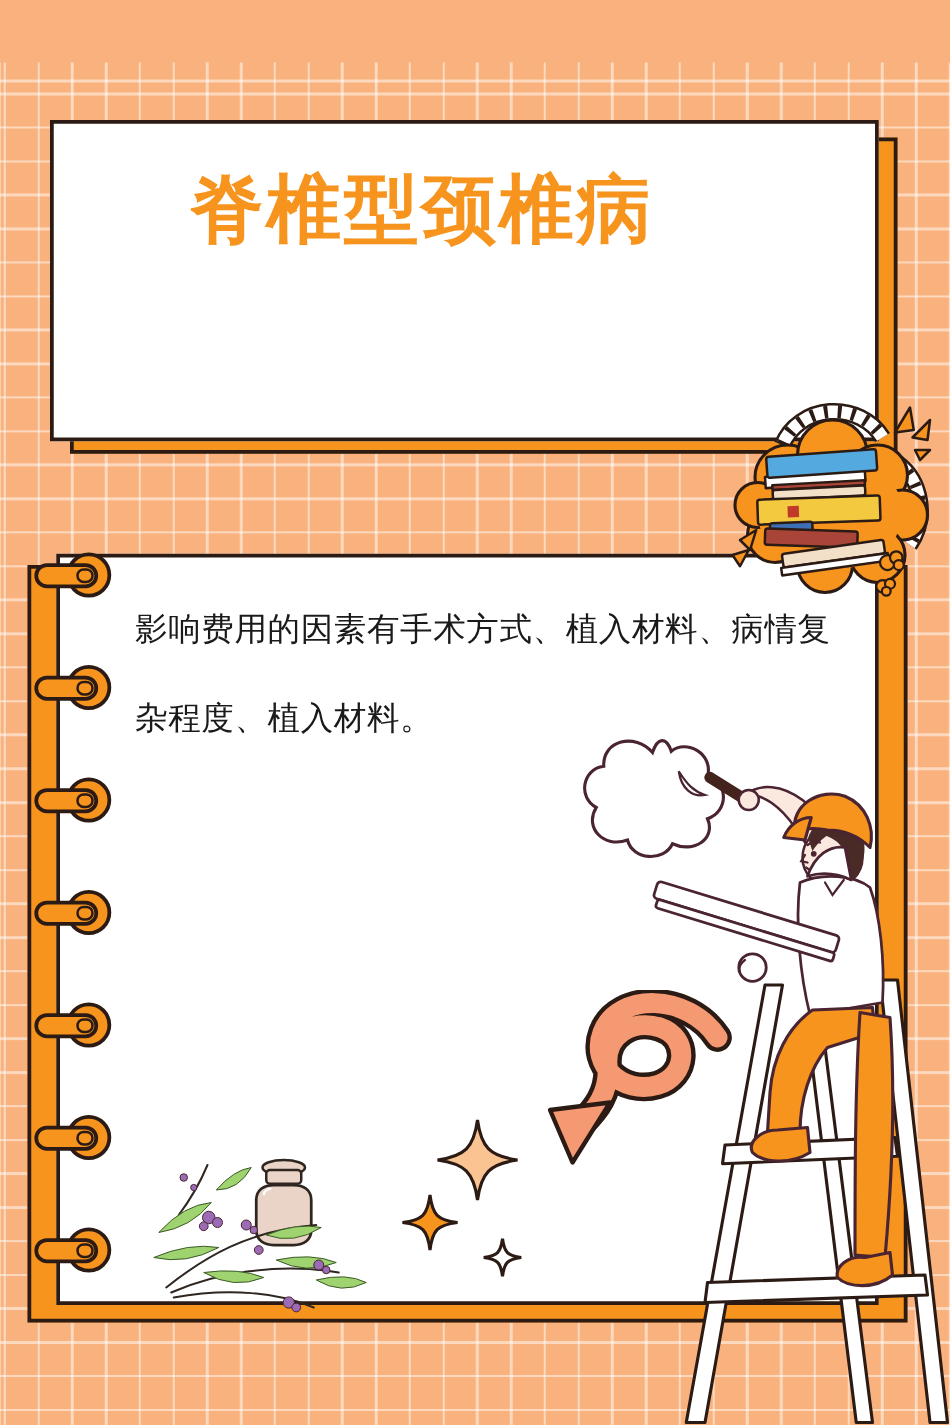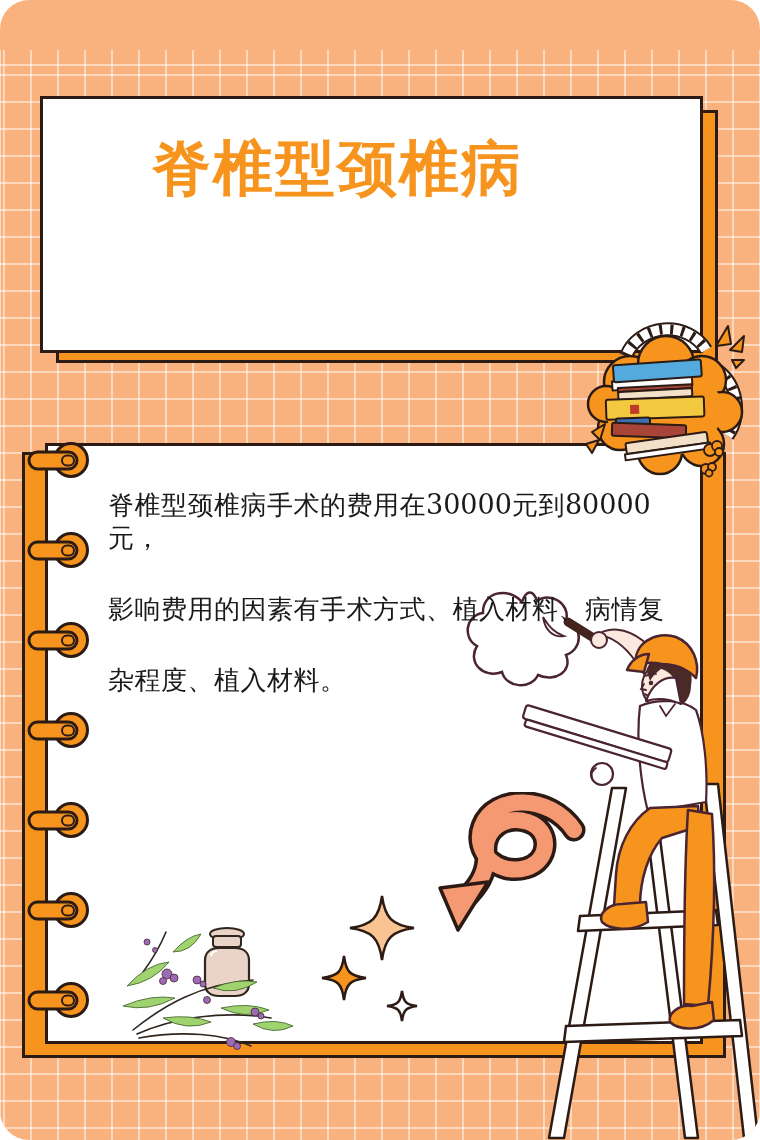--- a/index.html
+++ b/index.html
@@ -1,20 +1,19 @@
 <!DOCTYPE html>
 <html style="--bg: #F9B17D; --grid: rgba(255,255,255,0.5); --accent: #F7941E; --outline: #2B1B14; --person-outline: #4A2430; --skin: #FBE9E0; --hair: #4A2A26; --salmon: #F49972; --sparkle-light: #FAC392; --book-blue: #54AADF; --book-navy: #3D6FB4; --book-yellow: #F3C93F; --book-maroon: #A94438; --book-cream: #F2E0C8; --leaf: #9FD36F; --purple: #9C6BB5; --jar: #EAD3C7;"><head>
 <meta charset="utf-8">
 <style>
   html,body{margin:0;padding:0;}
   .poster{
     position:relative;width:760px;height:1140px;overflow:hidden;
     background:var(--bg,#F9B17D);
     font-family:"DejaVu Sans","Liberation Sans",sans-serif;
-    border-radius:29px;
   }
   
   .grid{
     position:absolute;left:0;top:50px;right:0;bottom:0;
     background-image:
       repeating-linear-gradient(to right, var(--grid,rgba(255,255,255,.5)) 0 2px, transparent 2px 27px),
       repeating-linear-gradient(to bottom, var(--grid,rgba(255,255,255,.5)) 0 2px, transparent 2px 27px);
     background-position:3px 24px;
   }
   
@@ -136,21 +135,20 @@
     </div>
   <div class="ring" style="top:977px">
       <svg viewBox="0 0 68 46">
         <circle class="fa" cx="45" cy="23" r="16.5"></circle>
         <rect class="fa" x="3" y="15" width="48" height="17" rx="8.5"></rect>
         <rect class="hole" x="36" y="18.5" width="12" height="10" rx="5"></rect>
       </svg>
     </div>
 
   <div class="body-text">
-    <p><span>脊椎型颈椎病手术的费用在</span><span class="serif">30000</span><span>元到</span><span class="serif">80000</span><span>元，</span></p>
     <p><span>影响费用的因素有手术方式、植入材料、病情复</span></p>
     <p><span>杂程度、植入材料。</span></p>
   </div>
 
   <div class="ill" id="painter">
     <svg viewBox="0 0 310 560">
       <g>
         <polygon class="lw" points="198,258 210,258 248,558 235,558"></polygon>
         <polygon class="lw" points="162,208 176,208 114,558 99,558"></polygon>
         <polygon class="lw" points="254,204 268,204 308,558 294,558"></polygon>

